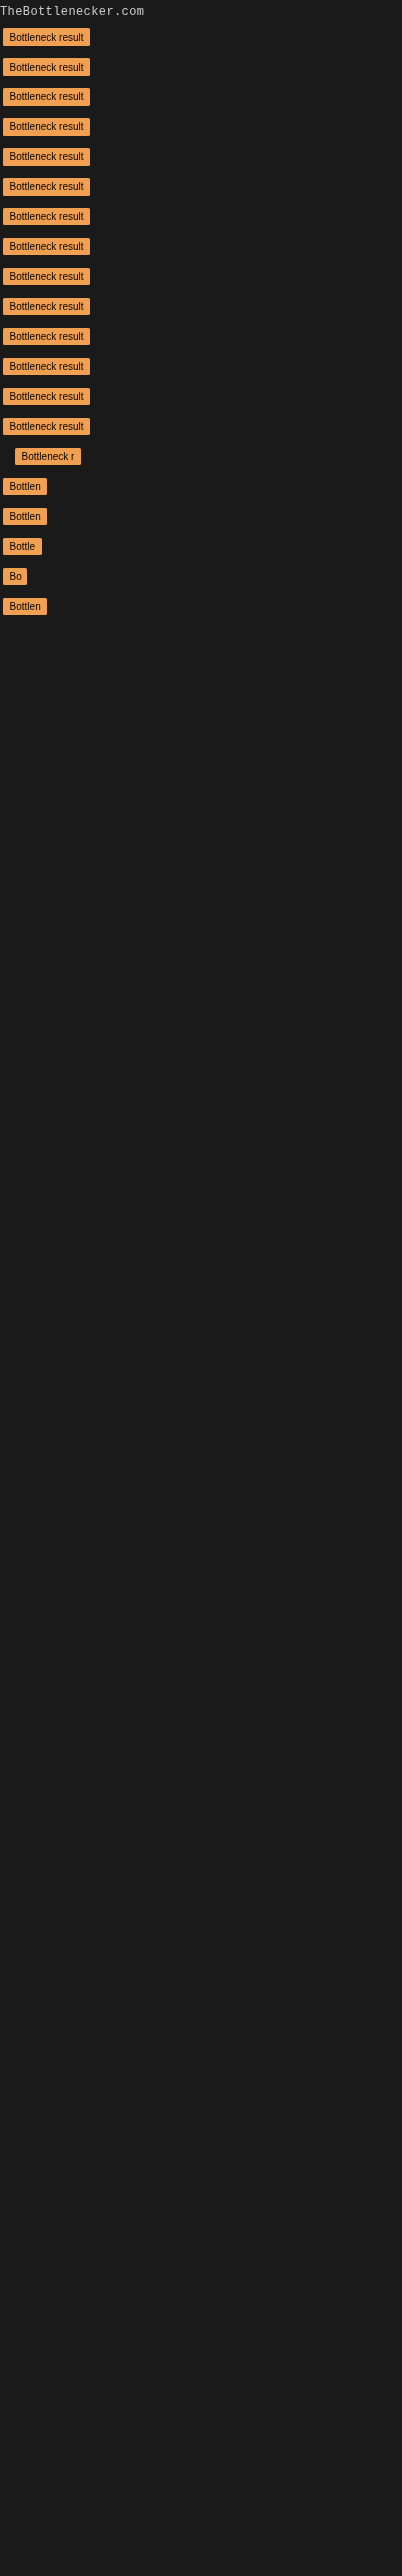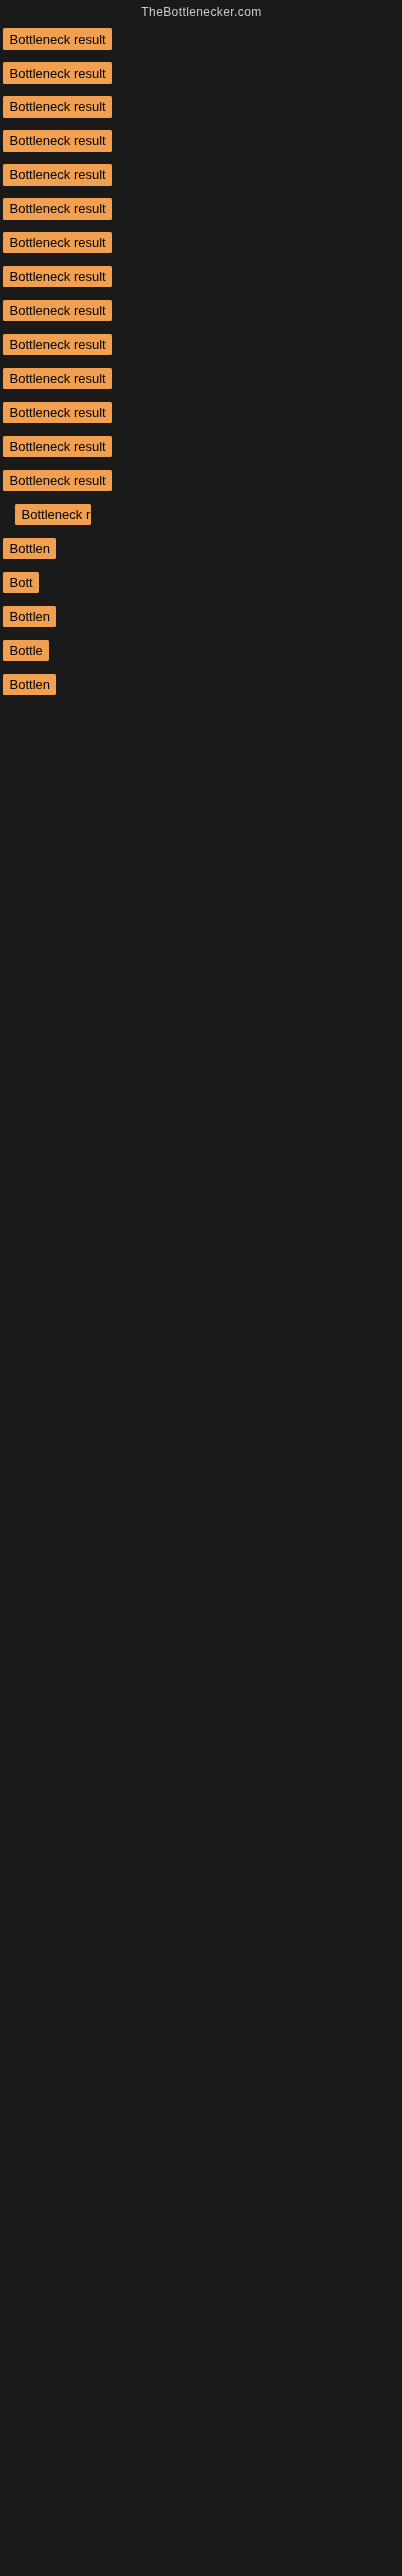--- a/index.html
+++ b/index.html
@@ -10,37 +10,37 @@
 
     body {
       width: 403px;
       min-height: 2576px;
       background-color: #1a1a1a;
       font-family: Arial, sans-serif;
       position: relative;
     }
 
     .site-title {
-      text-align: center;
       color: #cccccc;
       font-size: 12px;
       padding: 4.8px 0 8px 0;
       letter-spacing: 0.4px;
+      font-family: Liberation Mono, monospace;
     }
 
     .bottleneck-item {
       margin: 0 0 6.4px 0;
       padding: 1.6px 0;
     }
 
     .bottleneck-badge {
       display: inline-block;
       background-color: #f0a050;
       color: #000000;
-      font-size: 13px;
+      font-size: 10px;
       font-weight: normal;
       padding: 3.2px 6.4px;
       border-radius: 1.6px;
       white-space: nowrap;
       overflow: hidden;
     }
 
     .items-container {
       padding: 0 3.2px;
     }
@@ -62,18 +62,18 @@
     <div class="bottleneck-item"><span class="bottleneck-badge" style="max-width: 109px;">Bottleneck result</span></div>
     <div class="bottleneck-item"><span class="bottleneck-badge" style="max-width: 109px;">Bottleneck result</span></div>
     <div class="bottleneck-item"><span class="bottleneck-badge" style="max-width: 109px;">Bottleneck result</span></div>
     <div class="bottleneck-item"><span class="bottleneck-badge" style="max-width: 109px;">Bottleneck result</span></div>
     <div class="bottleneck-item"><span class="bottleneck-badge" style="max-width: 109px;">Bottleneck result</span></div>
     <div class="bottleneck-item"><span class="bottleneck-badge" style="max-width: 109px;">Bottleneck result</span></div>
     <div class="bottleneck-item"><span class="bottleneck-badge" style="max-width: 109px;">Bottleneck result</span></div>
     <div class="bottleneck-item"><span class="bottleneck-badge" style="max-width: 109px;">Bottleneck result</span></div>
     <div class="bottleneck-item"><span class="bottleneck-badge" style="max-width: 76px; margin-left: 12px;">Bottleneck r</span></div>
     <div class="bottleneck-item"><span class="bottleneck-badge" style="max-width: 60px;">Bottlen</span></div>
-    <div class="bottleneck-item"><span class="bottleneck-badge" style="max-width: 39px;">Bott</span></div>
     <div class="bottleneck-item"><span class="bottleneck-badge" style="max-width: 60px;">Bottlen</span></div>
     <div class="bottleneck-item"><span class="bottleneck-badge" style="max-width: 50px;">Bottle</span></div>
+    <div class="bottleneck-item"><span class="bottleneck-badge" style="max-width: 24px;">Bo</span></div>
     <div class="bottleneck-item"><span class="bottleneck-badge" style="max-width: 58px;">Bottlen</span></div>
   </div>
 
 
 </body></html>

